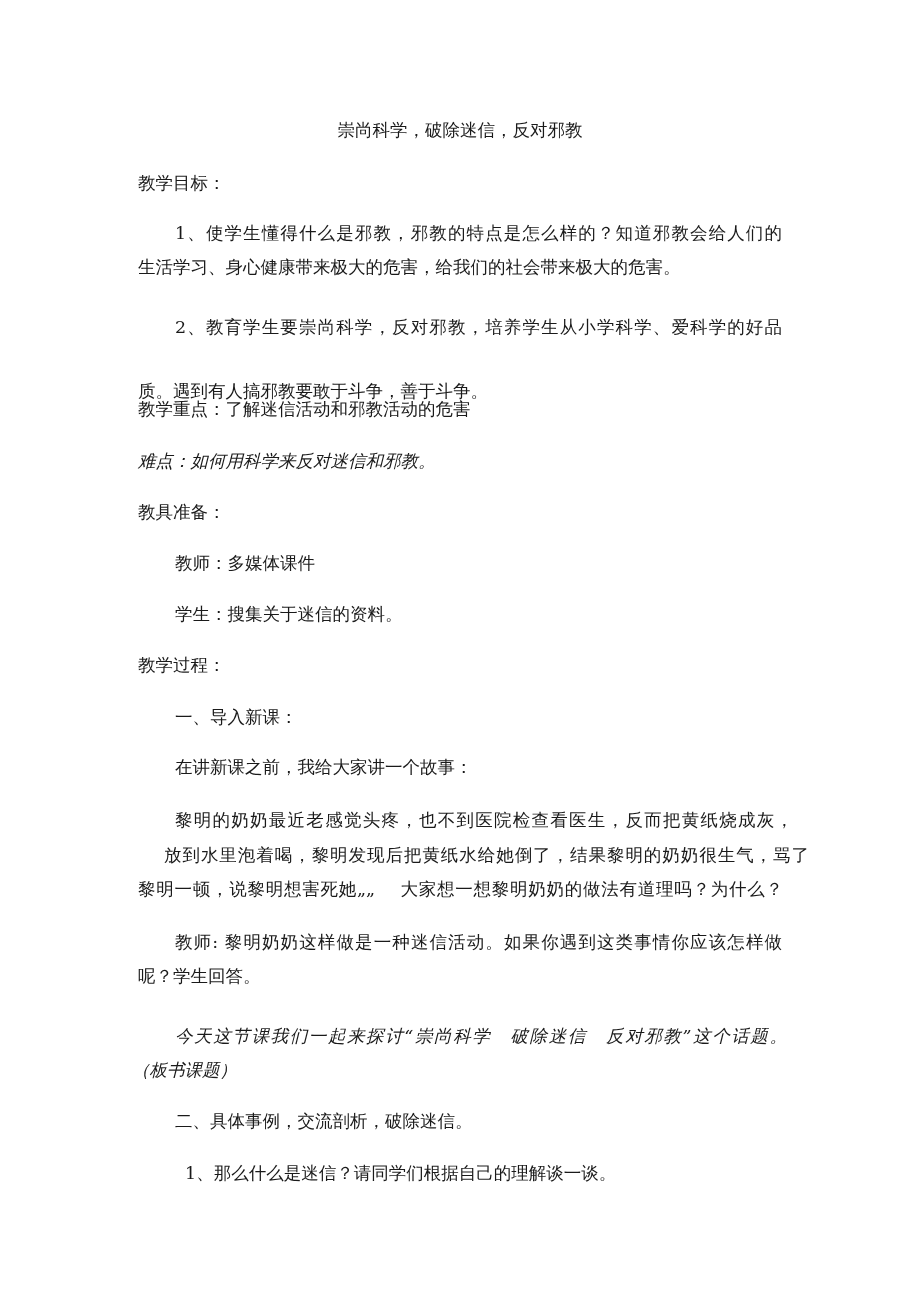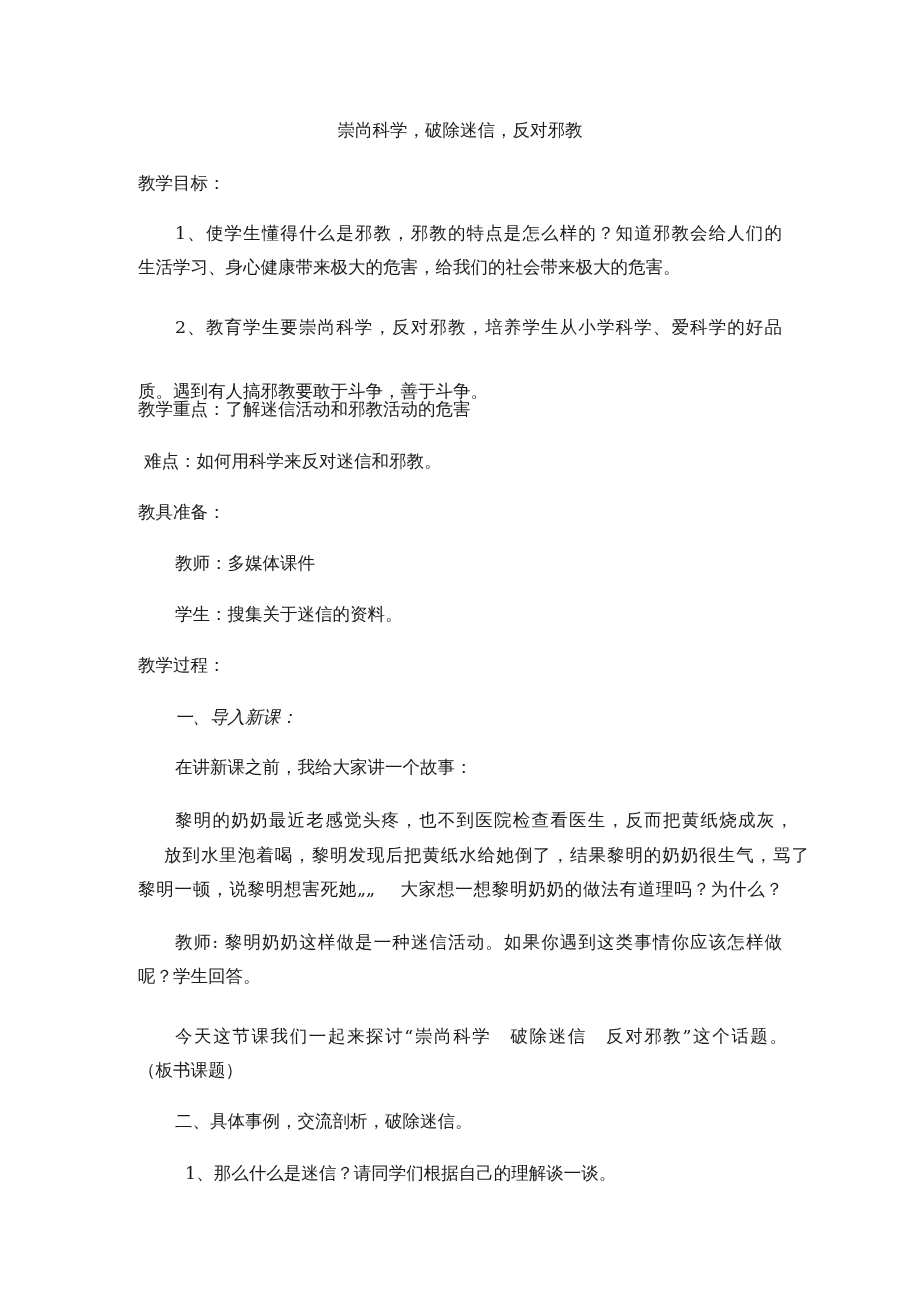--- a/index.html
+++ b/index.html
@@ -15,30 +15,30 @@
 
 <div class="page">
   <div class="line title" style="top:119px;">崇尚科学，破除迷信，反对邪教</div>
   <div id="lines-container">
       <div class="line" style="left: 138px; top: 172px; text-align: center;">教学目标：</div>
       <div class="line justify" style="left: 175px; top: 222px; width: 607px;">1、使学生懂得什么是邪教，邪教的特点是怎么样的？知道邪教会给人们的</div>
       <div class="line" style="left: 138px; top: 256px;">生活学习、身心健康带来极大的危害，给我们的社会带来极大的危害。</div>
       <div class="line justify" style="left: 175px; top: 316px; width: 607px;">2、教育学生要崇尚科学，反对邪教，培养学生从小学科学、爱科学的好品</div>
       <div class="line" style="left: 138px; top: 350px; margin-top: 30px;">质。遇到有人搞邪教要敢于斗争，善于斗争。</div>
       <div class="line" style="left: 138px; top: 398px;">教学重点：了解迷信活动和邪教活动的危害</div>
-      <div class="line" style="left: 144px; top: 450px;">难点：如何用科学来反对迷信和邪教。</div>
+      <div class="line" style="left: 138px; top: 450px; font-style: italic;">难点：如何用科学来反对迷信和邪教。</div>
       <div class="line" style="left: 138px; top: 501px; text-align: right;">教具准备：</div>
       <div class="line" style="left: 175px; top: 552px;">教师：多媒体课件</div>
       <div class="line" style="left: 175px; top: 603px; text-align: right;">学生：搜集关于迷信的资料。</div>
       <div class="line" style="left: 138px; top: 654px;">教学过程：</div>
-      <div class="line" style="left: 175px; top: 706px; font-style: italic;">一、导入新课：</div>
+      <div class="line" style="left: 175px; top: 706px;">一、导入新课：</div>
       <div class="line" style="left: 175px; top: 757px; font-family: Liberation Mono, monospace;">在讲新课之前，我给大家讲一个故事：</div>
       <div class="line justify" style="left: 175px; top: 809px; width: 618px;">黎明的奶奶最近老感觉头疼，也不到医院检查看医生，反而把黄纸烧成灰，</div>
       <div class="line justify" style="left: 138px; top: 844px; width: 645px; margin-left: 26px;">放到水里泡着喝，黎明发现后把黄纸水给她倒了，结果黎明的奶奶很生气，骂了</div>
       <div class="line justify" style="left: 138px; top: 878px; width: 645px;">黎明一顿，说黎明想害死她„„　 大家想一想黎明奶奶的做法有道理吗？为什么？</div>
       <div class="line justify" style="left: 175px; top: 931px; width: 607px;">教师: 黎明奶奶这样做是一种迷信活动。如果你遇到这类事情你应该怎样做</div>
       <div class="line" style="left: 138px; top: 965px;">呢？学生回答。</div>
-      <div class="line justify" style="left: 175px; top: 1025px; width: 612px;">今天这节课我们一起来探讨“崇尚科学　破除迷信　反对邪教”这个话题。</div>
-      <div class="line" style="left: 138px; top: 1059px;">（板书课题）</div>
+      <div class="line justify" style="left: 175px; top: 1025px; width: 612px; font-style: italic;">今天这节课我们一起来探讨“崇尚科学　破除迷信　反对邪教”这个话题。</div>
+      <div class="line" style="left: 132px; top: 1059px; font-style: italic;">（板书课题）</div>
       <div class="line" style="left: 175px; top: 1110px;">二、具体事例，交流剖析，破除迷信。</div>
       <div class="line" style="left: 185px; top: 1162px;">1、那么什么是迷信？请同学们根据自己的理解谈一谈。</div>
     </div>
 </div>
 
 </body></html>

